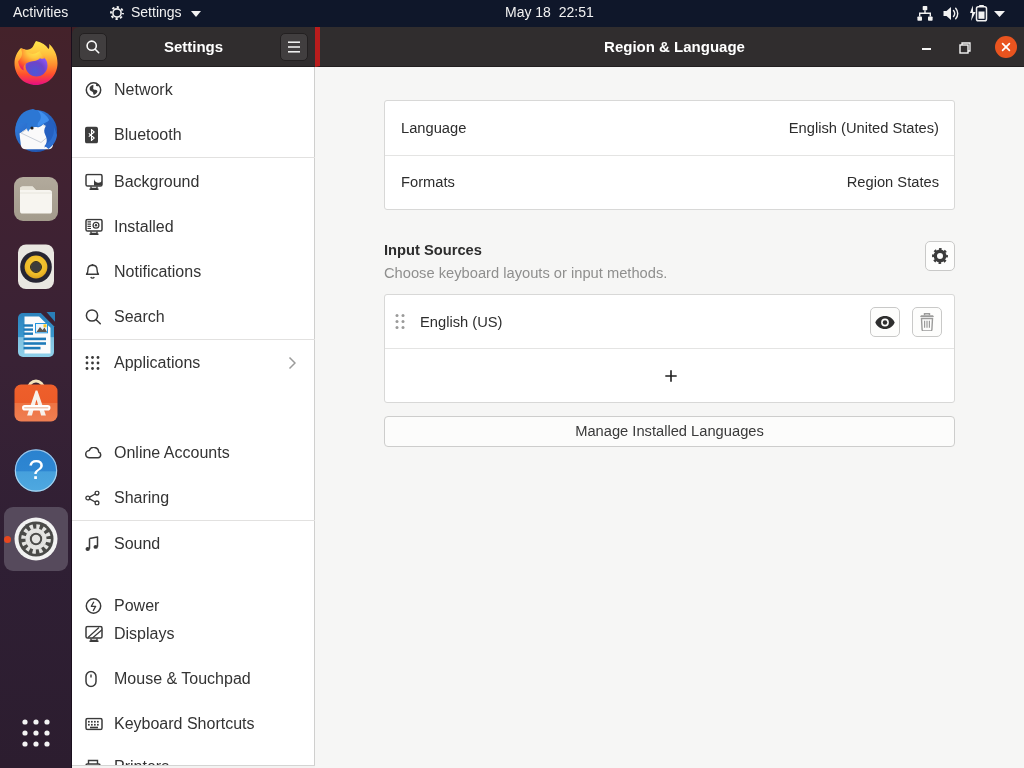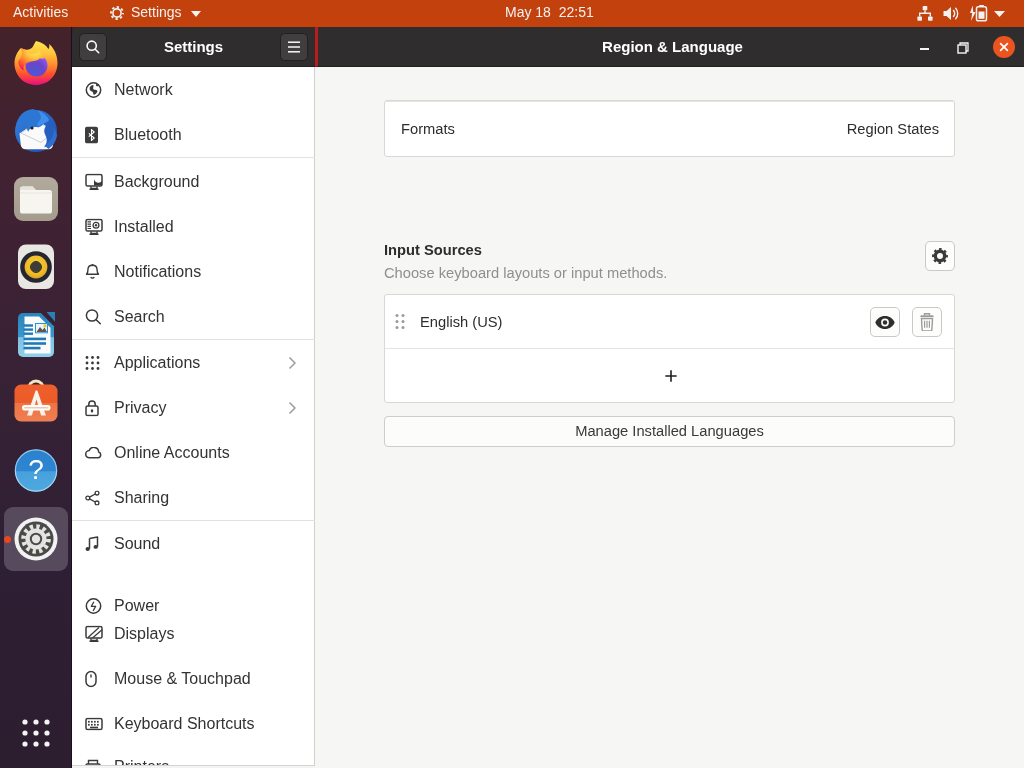--- a/index.html
+++ b/index.html
@@ -1,23 +1,23 @@
 <!DOCTYPE html>
 <html><head>
 <meta charset="utf-8">
 <style>
 html,body{margin:0;padding:0;width:1024px;height:768px;overflow:hidden;
   font-family:"Liberation Sans",sans-serif;background:#f6f6f5;}
 *{box-sizing:border-box;}
 .abs{position:absolute;}
-#topbar{position:absolute;left:0;top:0;width:1024px;height:27px;background:#c2410c;color:#f2f2f2;font-size:14px;}
+#topbar{position:absolute;left:0;top:0;width:1024px;height:27px;background:#0f172a;color:#f2f2f2;font-size:14px;}
 #dock{position:absolute;left:0;top:27px;width:72px;height:741px;border-right:1px solid #1a0f1d;
   background:linear-gradient(180deg,#44222a 0%,#402232 22%,#392235 45%,#2f1f34 72%,#2c1d2f 100%);}
 #sidebar-header{position:absolute;left:72px;top:27px;width:243px;height:40px;background:#302d2e;border-top-left-radius:7px;border-bottom:1px solid #221f20;}
-#main-header{position:absolute;left:315px;top:27px;width:709px;height:40px;background:#302d2e;border-bottom:1px solid #221f20;border-left:3px solid #b91c1c;}
+#main-header{position:absolute;left:315px;top:27px;width:709px;height:40px;background:#302d2e;border-bottom:1px solid #221f20;border-left:5px solid #b91c1c;}
 #sidebar{position:absolute;left:72px;top:67px;width:243px;height:701px;background:#ffffff;border-right:1px solid #cfcfce;}
 #content{position:absolute;left:316px;top:67px;width:708px;height:701px;background:#f6f6f5;}
 .hbtn{position:absolute;width:28px;height:28px;top:6px;background:#413e3f;border:1px solid #232021;border-radius:5px;}
 .row{position:absolute;left:0;width:243px;height:45px;color:#333333;font-size:16px;}
 .row .lbl{position:absolute;left:42px;top:50%;transform:translateY(-50%);white-space:nowrap;}
 .row svg{position:absolute;left:13px;top:50%;transform:translateY(-50%);}
 .sep{position:absolute;left:0;width:243px;height:1px;background:#e2e1e0;}
 .row svg.chev{position:absolute;left:216px;top:50%;transform:translateY(-50%);}
 .card{position:absolute;left:68px;background:#ffffff;border:1px solid #d8d8d7;border-radius:3px;width:571px;}
 .crow{position:relative;height:53px;font-size:14.7px;color:#2d2d2d;}
@@ -328,31 +328,20 @@
           <circle cx="2" cy="13" r="1.4"></circle>
           <circle cx="7.5" cy="13" r="1.4"></circle>
           <circle cx="13" cy="13" r="1.4"></circle>
         </g>
       </svg>
     <span class="lbl">Applications</span>
     <svg class="chev" width="8" height="14" viewBox="0 0 8 14">
         <path d="M1.5 1.5L7 7l-5.5 5.5" fill="none" stroke="#9b9b9a" stroke-width="1.5"></path>
       </svg>
   </div>
-  <div class="row" style="top:318px;">
-    <svg width="14" height="17" viewBox="0 0 14 17">
-        <rect x="1" y="6.5" width="12" height="9.5" rx="1.6" fill="none" stroke="#3a3a3a" stroke-width="1.5"></rect>
-        <path d="M3.8 6.5V4.8a3.2 3.2 0 0 1 6.4 0v1.7" fill="none" stroke="#3a3a3a" stroke-width="1.5"></path>
-        <rect x="5.9" y="9.7" width="2.2" height="3.4" rx="1.1" fill="#3a3a3a"></rect>
-      </svg>
-    <span class="lbl">Privacy</span>
-    <svg class="chev" width="8" height="14" viewBox="0 0 8 14">
-        <path d="M1.5 1.5L7 7l-5.5 5.5" fill="none" stroke="#9b9b9a" stroke-width="1.5"></path>
-      </svg>
-  </div>
   <div class="row" style="top:363px;">
     <svg width="18" height="12" viewBox="0 0 18 12">
         <path d="M4.5 10.8a3.6 3.6 0 0 1-.3-7.2A4.9 4.9 0 0 1 13.7 5a3 3 0 0 1-.6 5.8z" fill="none" stroke="#3a3a3a" stroke-width="1.5" stroke-linejoin="round"></path>
       </svg>
     <span class="lbl">Online Accounts</span>
   </div>
   <div class="row" style="top:408px;">
     <svg width="15" height="15" viewBox="0 0 15 15">
         <g fill="none" stroke="#3a3a3a" stroke-width="1.3">
           <circle cx="12" cy="2.6" r="1.9"></circle>
@@ -419,20 +408,24 @@
         <rect x="1" y="5" width="14" height="6.5" rx="1.2" fill="none" stroke="#3a3a3a" stroke-width="1.4"></rect>
         <path d="M3.5 9.5h9V15h-9z" fill="none" stroke="#3a3a3a" stroke-width="1.4"></path>
       </svg>
     <span class="lbl">Printers</span>
   </div>
   <div style="position:absolute;left:0;top:698px;width:243px;height:3px;background:#f3f3f2;border-top:1px solid #d4d4d3;"></div>
 </div>
 
 <div id="content">
   <div class="card" style="top:33px;">
+    <div class="crow" style="height:53.5px;">
+        <span class="cl">Language</span>
+        <span class="cr">English (United States)</span>
+      </div>
     <div class="cdiv"></div>
     <div class="crow" style="height:53.5px;">
         <span class="cl">Formats</span>
         <span class="cr">Region States</span>
       </div>
   </div>
 
   <div class="abs" style="left:68px;top:175px;font-weight:bold;font-size:14.7px;color:#2d2d2d;text-align:center;">Input Sources</div>
   <div class="abs" style="left:68px;top:198px;font-size:14.7px;color:#8f8f8e;">Choose keyboard layouts or input methods.</div>
   <div class="sqbtn" style="left:609px;top:174px;"></div>

